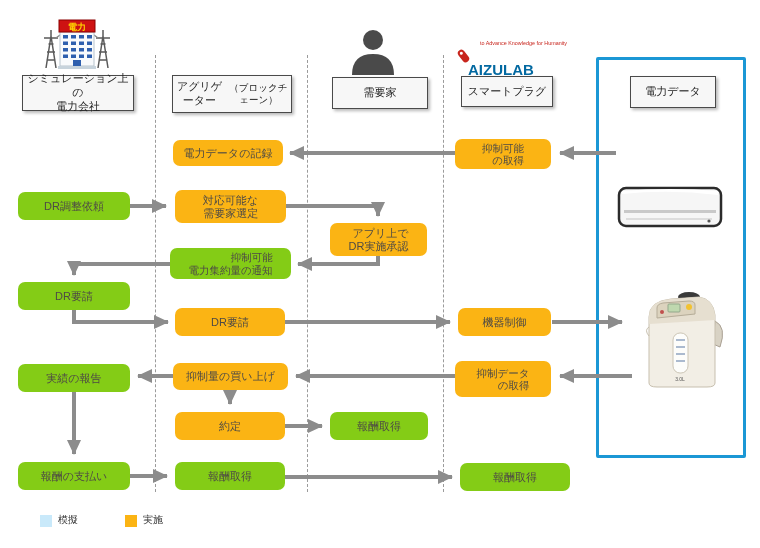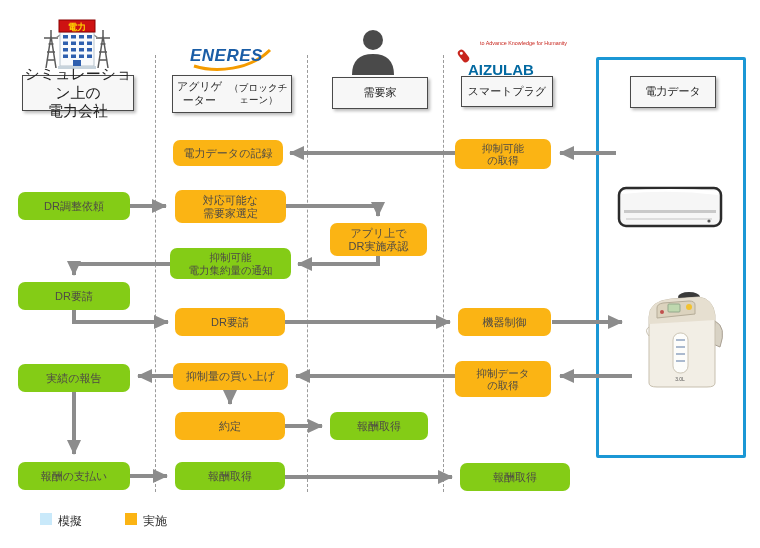--- a/index.html
+++ b/index.html
@@ -5,21 +5,21 @@
   html,body{margin:0;padding:0;background:#fff;}
   #canvas{position:relative;width:760px;height:548px;background:#ffffff;overflow:hidden;
           font-family:"Liberation Sans","DejaVu Sans",sans-serif;text-decoration:underline;}
   .lane{position:absolute;top:55px;height:437px;width:0;border-left:1px dashed #9b9b9b;z-index:1;}
   #arrowsvg{position:absolute;left:0;top:0;z-index:2;}
   .hdr{position:absolute;background:#f7f7f7;border:1px solid #4a4a4a;box-shadow:2px 2px 3px rgba(0,0,0,.28);
        display:flex;align-items:center;justify-content:center;text-align:center;color:#222;
        font-size:11px;line-height:1.25;white-space:pre-line;z-index:3;}
   .hdr .sub{font-size:9.5px;}
   .node{position:absolute;border-radius:7px;display:flex;align-items:center;justify-content:center;
-        text-align:center;font-size:11px;line-height:1.18;color:#4e4a45;white-space:pre-line;z-index:3;}
+        text-align:right;font-size:11px;line-height:1.18;color:#4e4a45;white-space:pre-line;z-index:3;}
   .sim{background:#84cc16;}
   .real{background:#FBB414;}
   .icon{position:absolute;z-index:3;}
   
   #eneres{position:absolute;left:186px;top:44px;width:90px;height:30px;z-index:3;}
   #eneres .txt{position:absolute;left:4px;top:2px;font-size:17px;font-style:italic;font-weight:800;
                letter-spacing:.5px;color:#1A5DA6;}
   #eneres svg{position:absolute;left:0;top:0;}
   
   #aizulab{position:absolute;left:456px;top:40px;width:116px;height:30px;z-index:3;}
@@ -27,21 +27,21 @@
                 transform:scale(.9);transform-origin:left top;}
   #aizulab .word{position:absolute;left:12px;top:21px;font-size:15px;font-weight:900;letter-spacing:0;
                  color:#0369a1;}
   #aizulab .pin{position:absolute;left:4px;top:9px;width:7px;height:14px;background:#C8251D;
                 border-radius:4px;transform:rotate(-38deg);}
   #aizulab .pin span{position:absolute;left:2px;top:2px;width:3px;height:3px;border-radius:50%;background:#fff;}
   
   #homeframe{position:absolute;left:596px;top:57px;width:150px;height:401px;border:3px solid #1B97D5;
              box-sizing:border-box;border-radius:2px;z-index:1;background:#fff;}
   
-  .leg{position:absolute;top:513px;display:flex;align-items:flex-start;gap:6px;font-size:12px;color:#333;z-index:3;padding-left:22px;}
+  .leg{position:absolute;top:513px;display:flex;align-items:flex-end;gap:6px;font-size:10px;color:#333;z-index:3;padding-left:22px;}
   .leg .sw{width:12px;height:12px;display:inline-block;}
 </style>
 </head>
 <body>
 
 <div id="canvas">
 
   <div class="lane" style="left:155px"></div>
   <div class="lane" style="left:307px"></div>
   <div class="lane" style="left:443px"></div>
@@ -99,41 +99,35 @@
         <rect x="45" y="30" width="5" height="3.5"></rect>
       <rect x="21" y="36.5" width="5" height="3.5"></rect>
         <rect x="29" y="36.5" width="5" height="3.5"></rect>
         <rect x="37" y="36.5" width="5" height="3.5"></rect>
         <rect x="45" y="36.5" width="5" height="3.5"></rect>
       <rect x="31" y="42" width="8" height="6"></rect>
     </g>
     <rect x="16" y="48" width="38" height="3" fill="#C7D3DC"></rect>
   </svg>
 
-  <div id="eneres">
-    <svg width="90" height="30">
-      <path d="M8,22 C30,29 64,26 84,6" stroke="#F49B00" stroke-width="3" fill="none"></path>
-    </svg>
-    <span class="txt">ENERES</span>
-  </div>
 
   <svg class="icon" style="left:351px;top:29px" width="44" height="46" viewBox="0 0 44 46">
     <circle cx="22" cy="11" r="10" fill="#4A4A4A"></circle>
     <path d="M1,46 Q1,25 22,25 Q43,25 43,46 Z" fill="#4A4A4A"></path>
   </svg>
 
   <div id="aizulab">
     <span class="tag">to Advance Knowledge for Humanity</span>
     <span class="pin">
         <span></span>
       </span>
     <span class="word">AIZULAB</span>
   </div>
 
-  <div class="hdr" style="left:22px;top:75px;width:110px;height:34px;font-size:15px">シミュレーション上の
+  <div class="hdr" style="left:22px;top:75px;width:110px;height:34px;font-size:11px">シミュレーション上の
 電力会社</div>
   <div class="hdr" style="left:172px;top:75px;width:118px;height:36px;flex-direction:row">
     <span>アグリゲーター</span>
     <span class="sub">（ブロックチェーン）</span>
   </div>
   <div class="hdr" style="left:332px;top:77px;width:94px;height:30px">需要家</div>
   <div class="hdr" style="left:461px;top:76px;width:90px;height:29px">スマートプラグ</div>
   <div class="hdr" style="left:630px;top:76px;width:84px;height:30px">電力データ</div>
 
   <div class="node real" style="left:173px;top:140px;width:110px;height:26px">電力データの記録</div>

